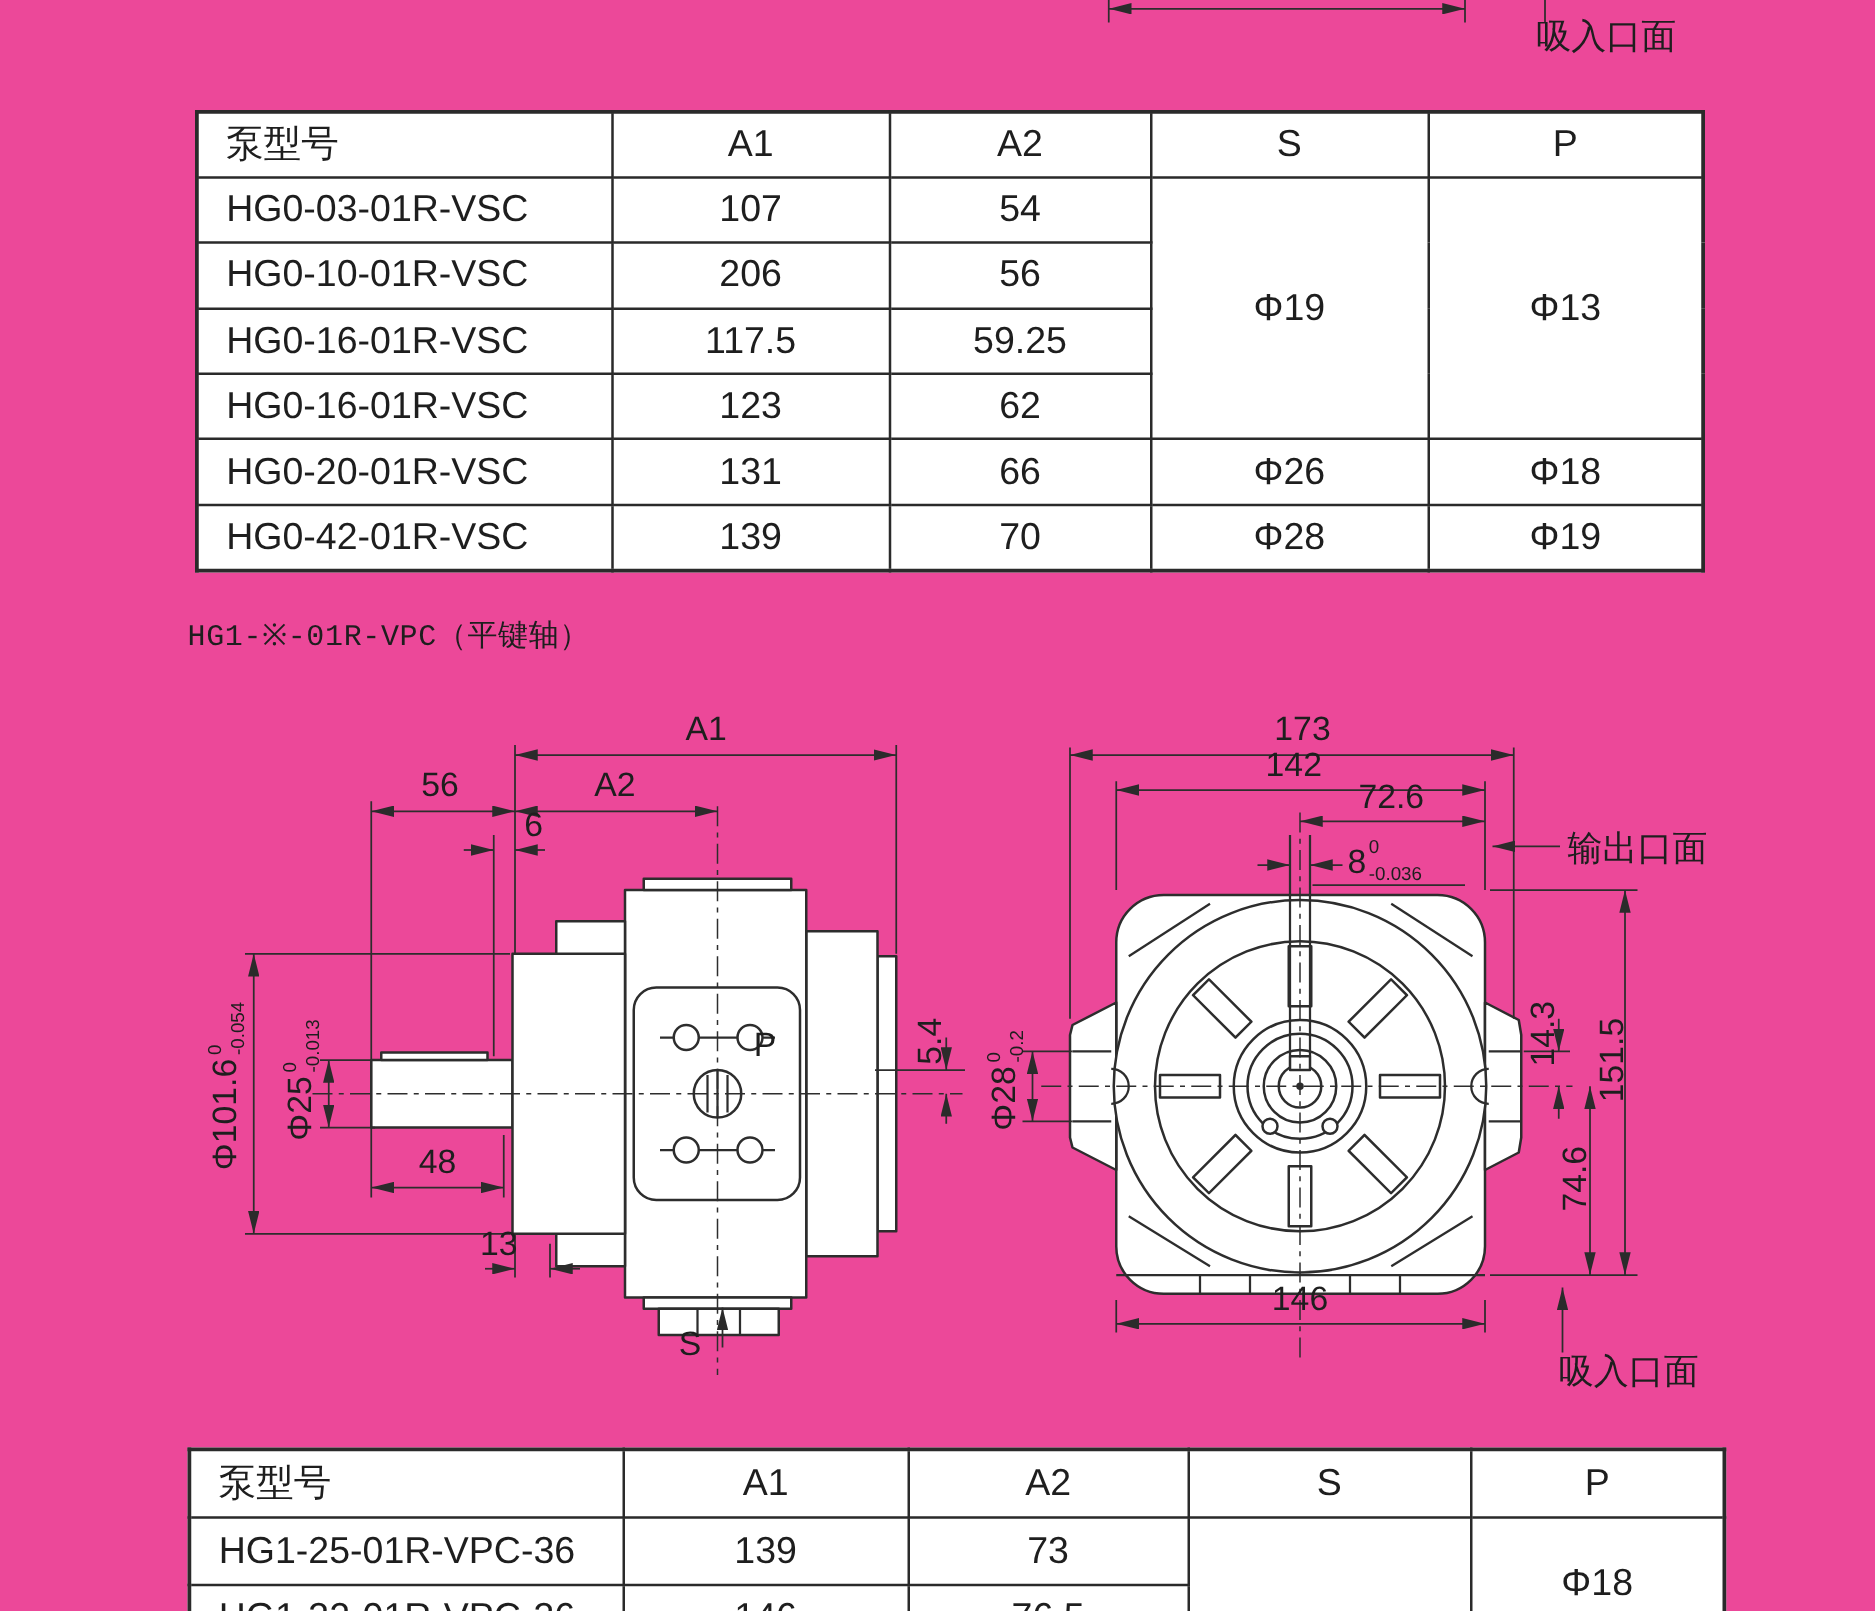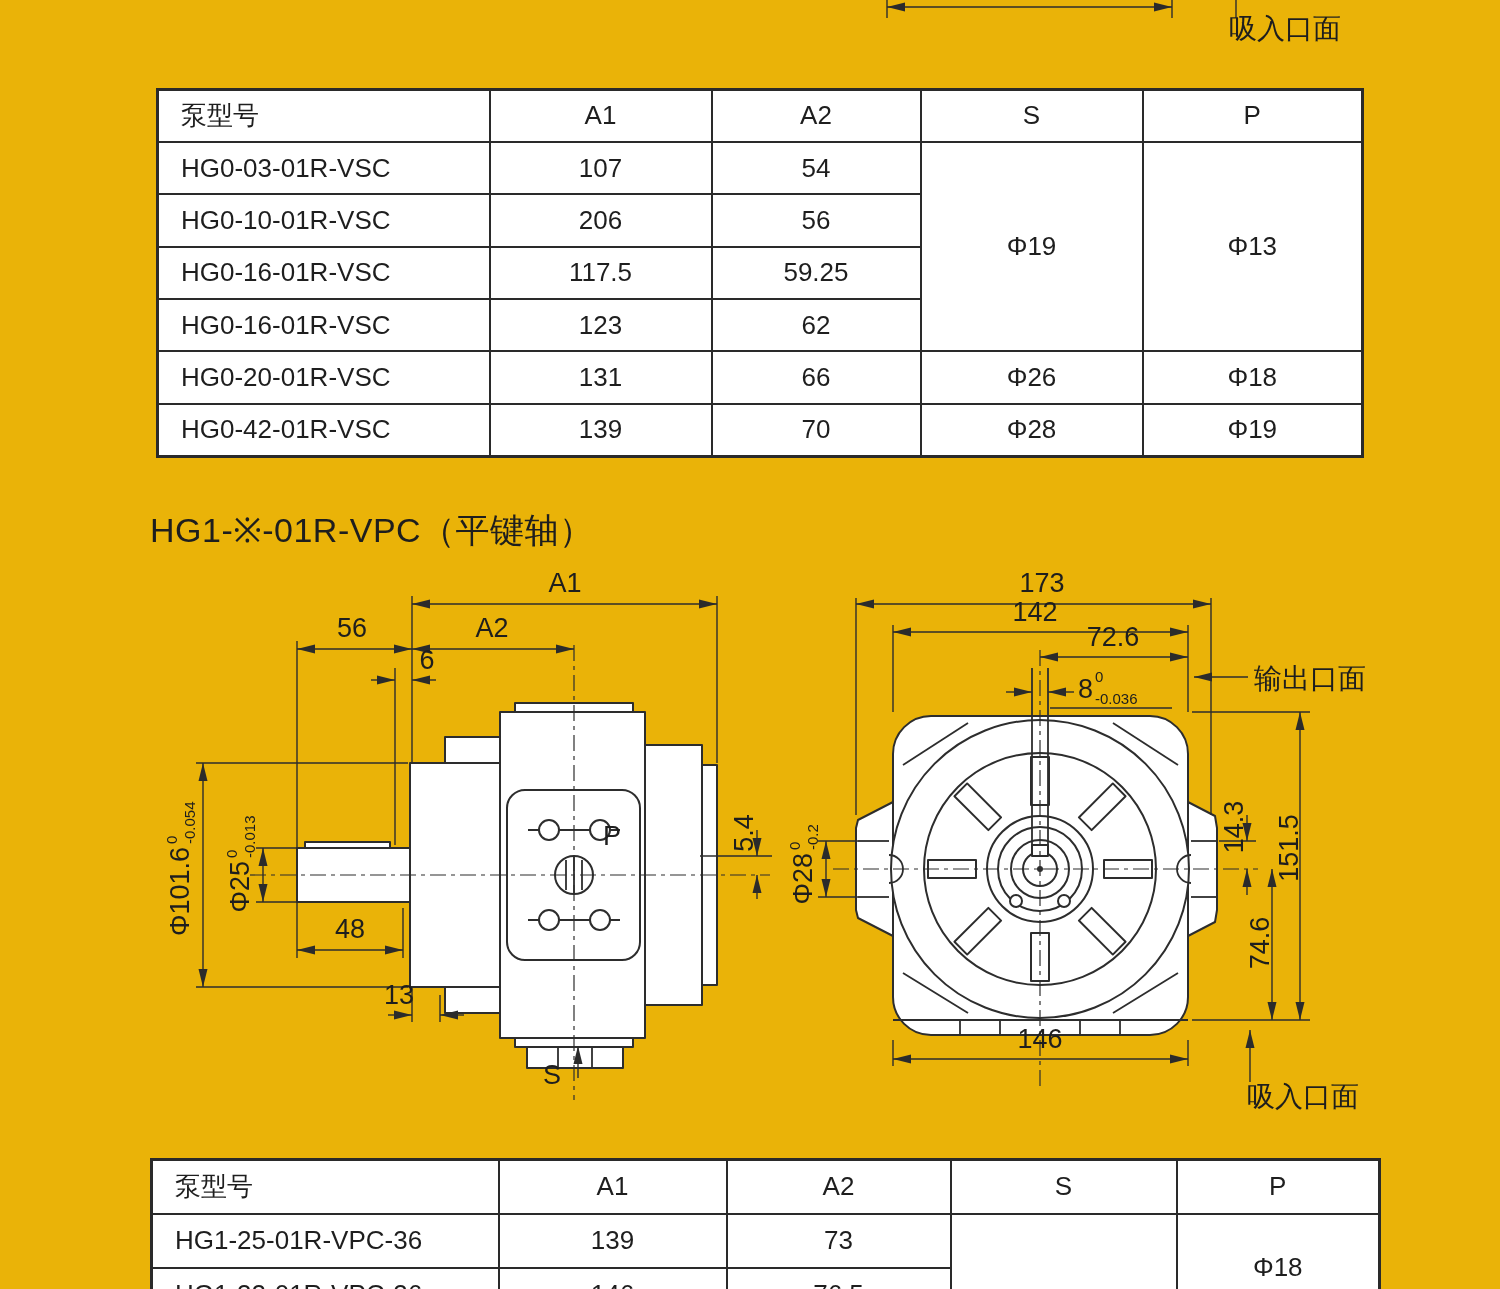--- a/index.html
+++ b/index.html
@@ -1,35 +1,35 @@
 <!DOCTYPE html>
 <html><head>
 <meta charset="utf-8">
 <style>
   html,body{margin:0;padding:0;background:#e8e8e8;}
-  .page{position:relative;width:1500px;height:1289px;background:#eab308;overflow:hidden;
+  .page{position:relative;width:1500px;height:1289px;background:#ec4899;overflow:hidden;
         font-family:"Liberation Sans",sans-serif;color:#1e1e1e;}
   .dwg{position:absolute;left:0;top:0;}
   .dwg text{font-family:"Liberation Sans",sans-serif;fill:#1e1e1e;}
   .ol{fill:#ffffff;stroke:#2d2d2d;stroke-width:2;stroke-linejoin:round;}
   .ln{fill:none;stroke:#2d2d2d;stroke-width:1.8;}
   .dl{fill:none;stroke:#2d2d2d;stroke-width:1.4;}
   .cl{fill:none;stroke:#2d2d2d;stroke-width:1.2;stroke-dasharray:16 5 4 5;}
   .dt{font-size:27px;}
   .tt{font-size:15px;}
   .ct{font-size:28px;}
   table.spec{position:absolute;border-collapse:collapse;table-layout:fixed;background:#fff;
-             font-size:26px;}
+             font-size:30px;}
   .spec th,.spec td{border:2.5px solid #2a2a2a;text-align:center;font-weight:400;padding:0;
                     overflow:hidden;white-space:nowrap;}
   table.spec{border:3px solid #2a2a2a;}
   .spec .model{text-align:left;padding-left:22px;}
   #t1 tr{height:52.4px;}
   #t2 tr{height:54px;}
-  .sec-title{position:absolute;left:150px;top:506px;font-size:34px;letter-spacing:0.5px;}
+  .sec-title{position:absolute;left:150px;top:490px;font-size:24px;letter-spacing:0.5px;font-family:Liberation Mono, monospace;}
 </style>
 </head>
 <body>
 
 <div class="page">
 
 <svg class="dwg" width="1500" height="1289" viewBox="0 0 1500 1289">
   <defs>
     <marker id="ar" viewBox="0 0 12 6" refX="12" refY="3" markerWidth="13" markerHeight="6.5" orient="auto-start-reverse">
           <path d="M0,0 L12,3 L0,6 Z" fill="#2b2b2b"></path>

